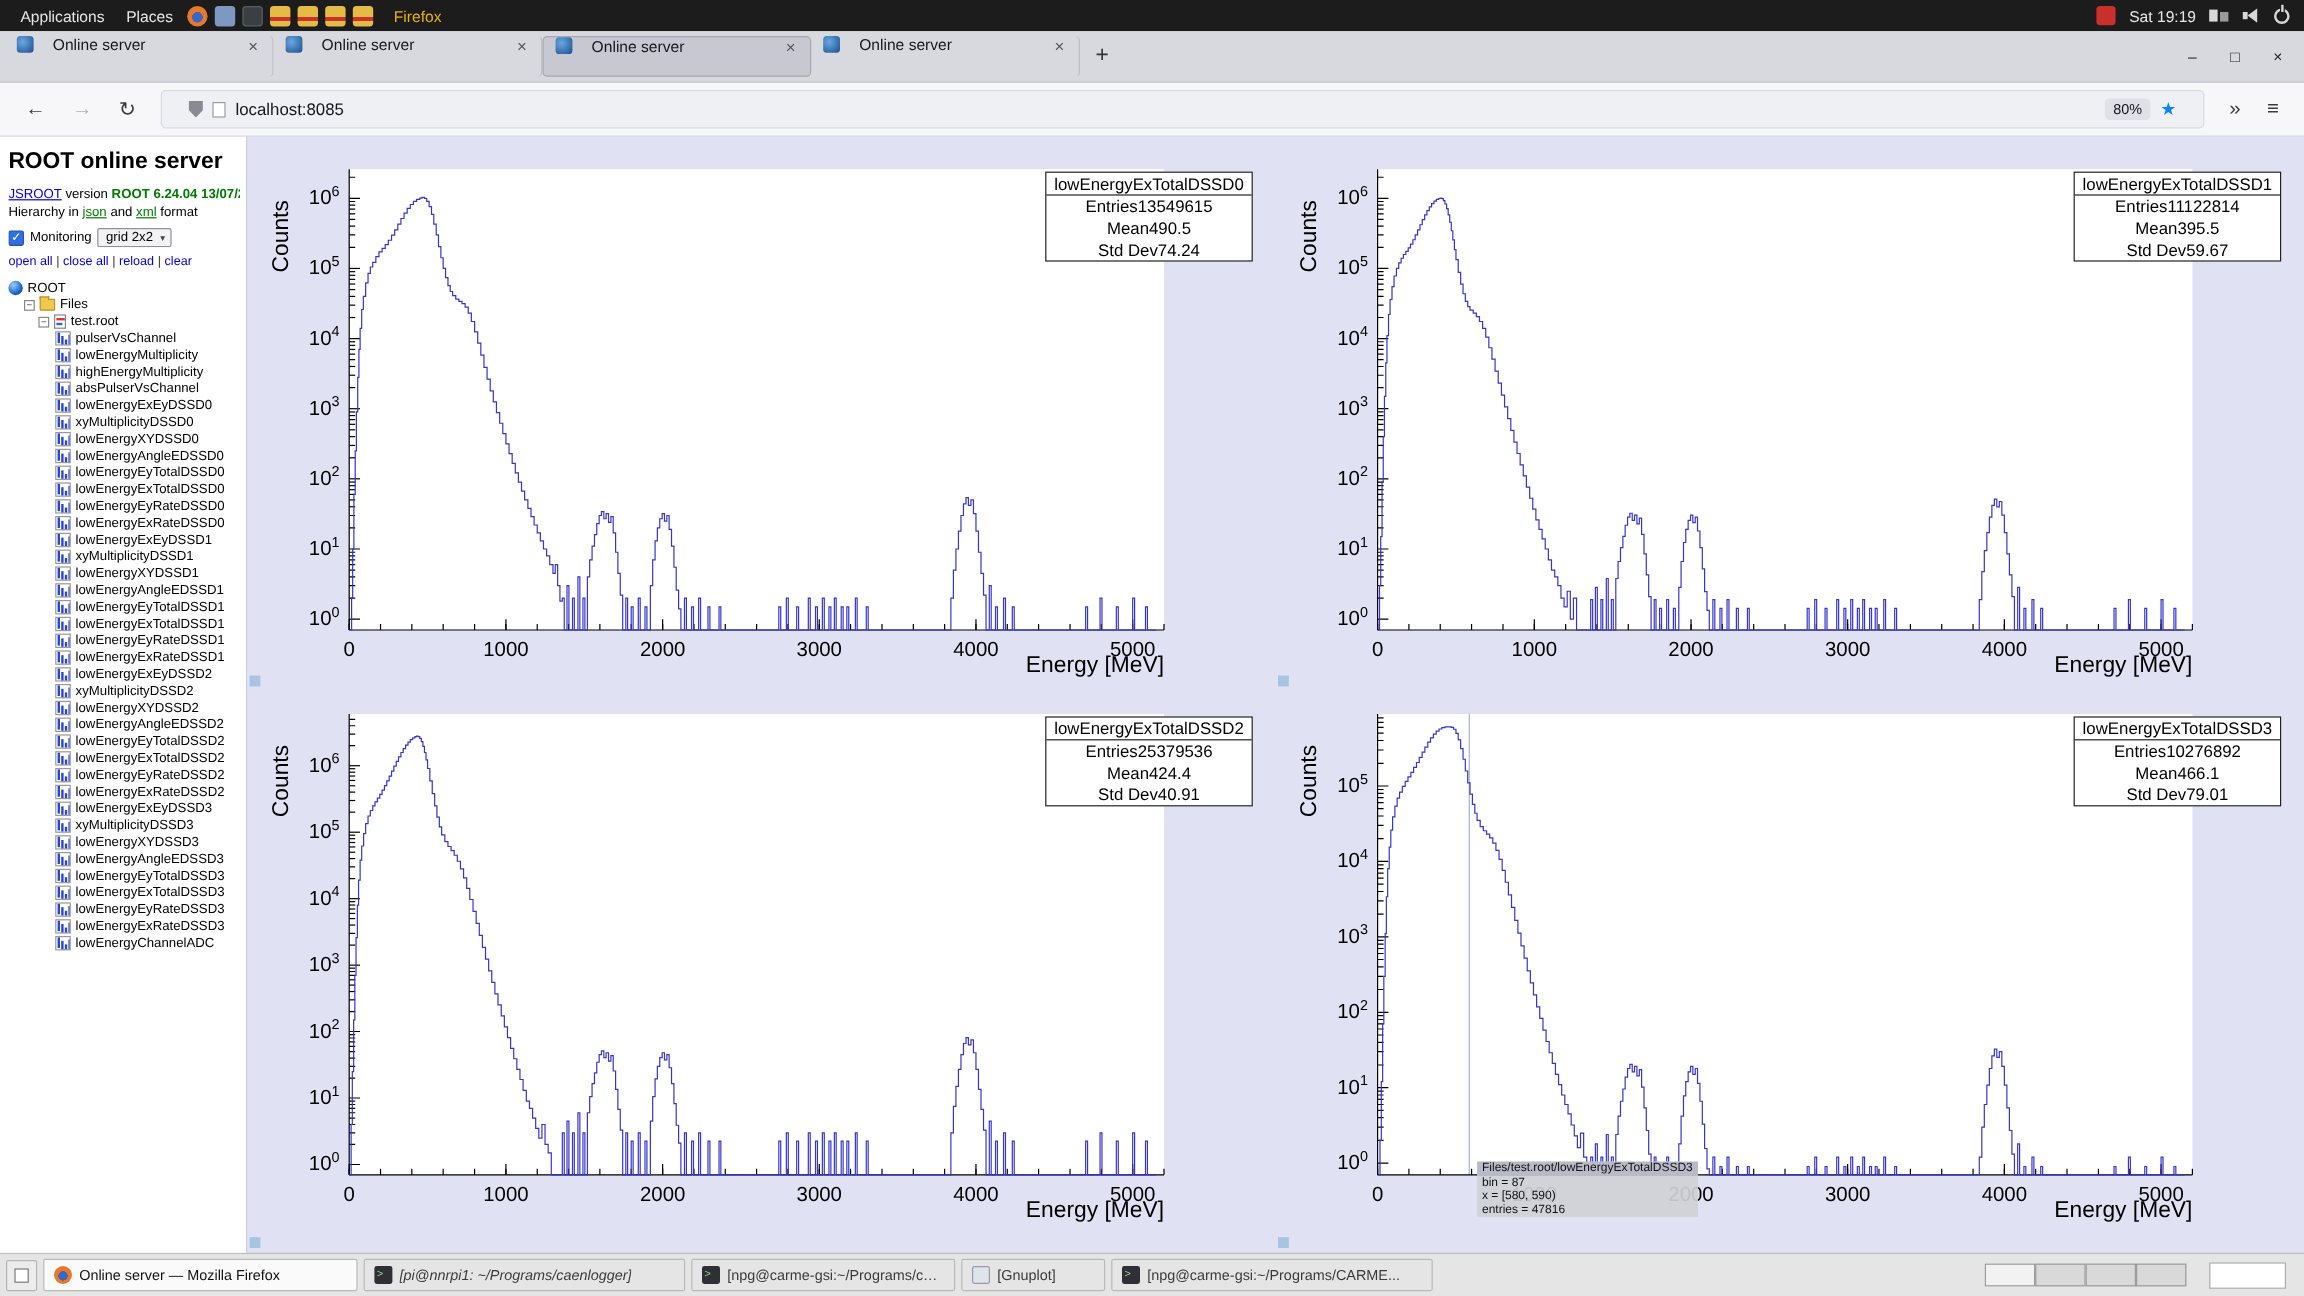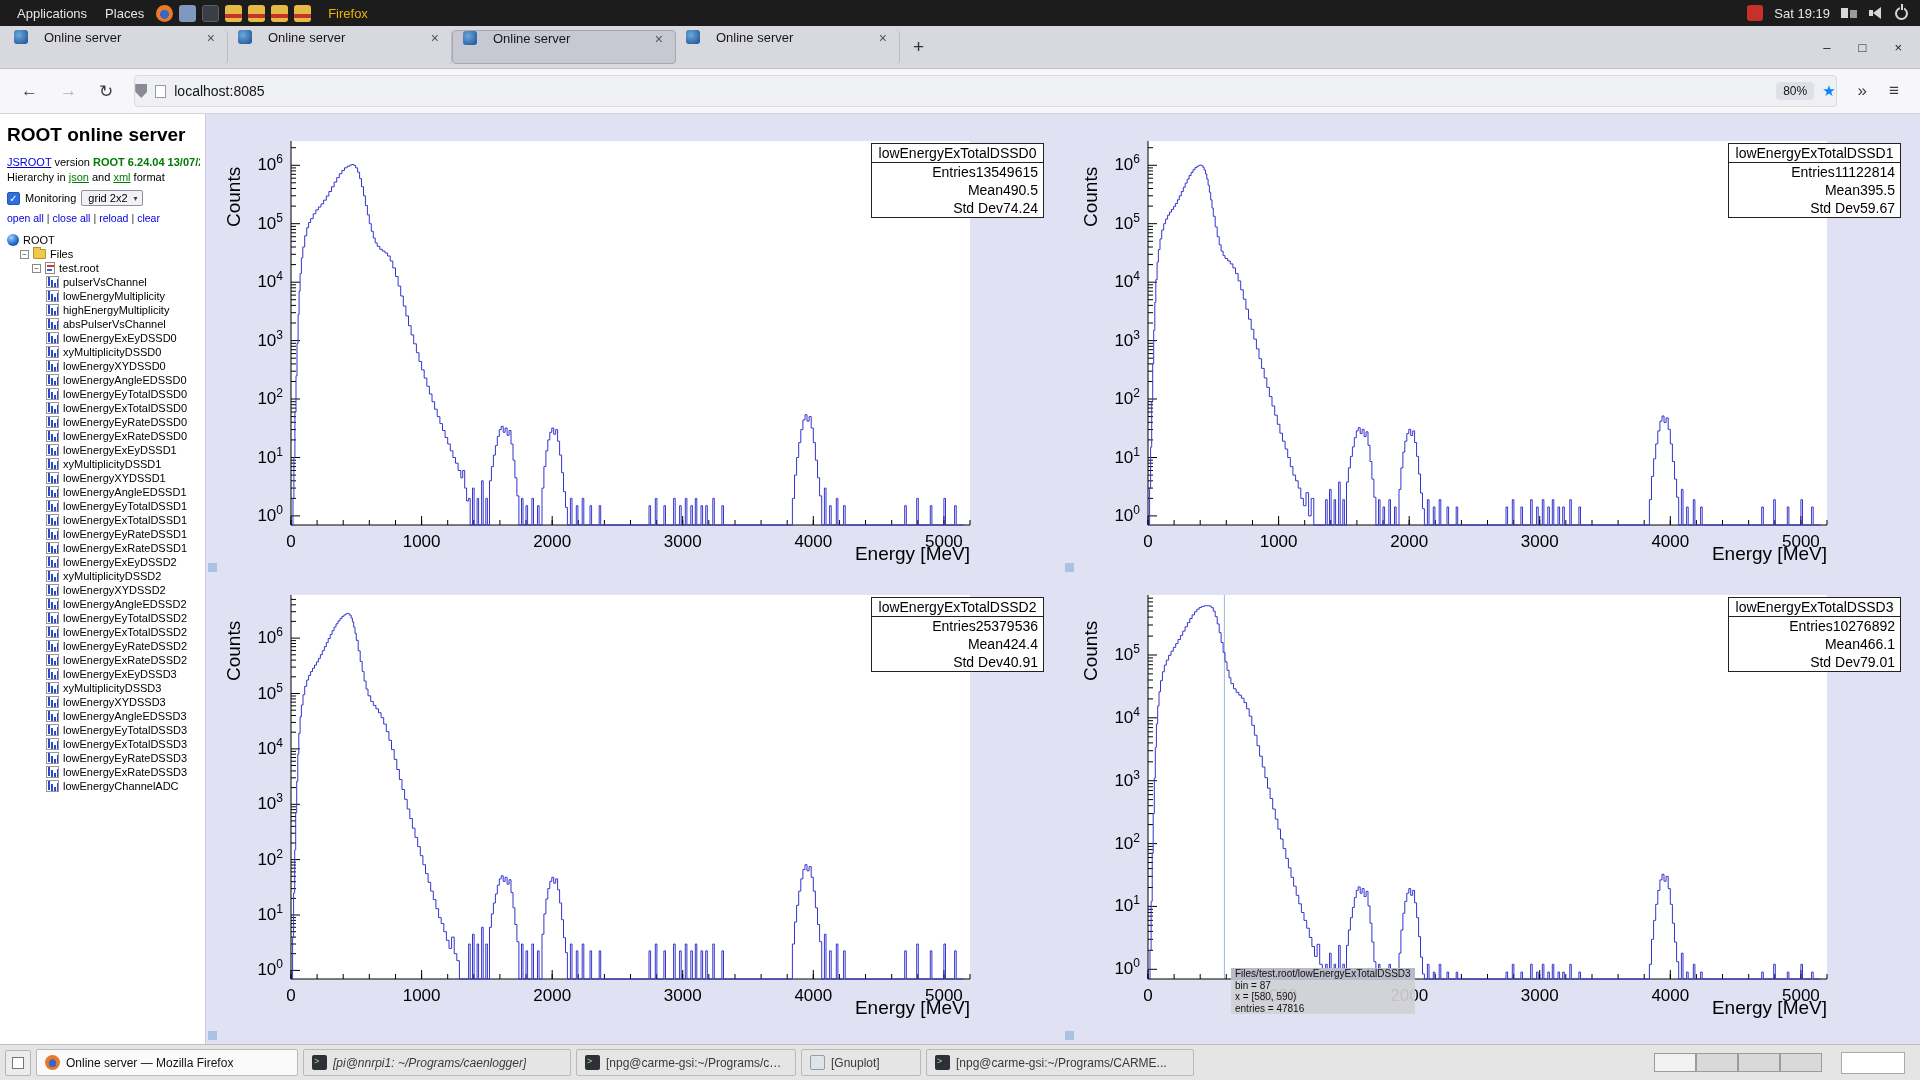--- a/index.html
+++ b/index.html
@@ -32,21 +32,21 @@
   .favicon{width:14px;height:14px;border-radius:3px;background:radial-gradient(circle at 35% 35%,#69a8e0,#1a4e8c);flex:none}
   .tab-title{flex:1;overflow:hidden;white-space:nowrap}
   .tab-close{color:#55555e;font-size:14px;padding:0 2px}
   .newtab{font-size:19px;color:#333;padding:0 13px}
   .wincontrols{margin-left:auto;display:flex;gap:28px;font-size:13px;color:#222;padding-right:14px}
 
   
   .navbar{height:45px;background:#f7f7f9;display:flex;align-items:center;padding:0 10px;border-bottom:1px solid #d4d4dc}
   .nav-ico{font-size:17px;color:#3a3a42;padding:0 11px}
   .nav-ico.disabled{color:#b0b0b8}
-  .urlbar{flex:1;height:32px;background:#eef0f4;border:1px solid #d9dae2;border-radius:4px;margin:4px 10px;display:flex;align-items:center;padding:0 0;gap:8px}
+  .urlbar{flex:1;height:32px;background:#eef0f4;border:1px solid #d9dae2;border-radius:4px;margin:4px 10px;display:flex;align-items:center;padding:0 22px;gap:8px}
   .shield{width:12px;height:14px;background:#8a8a93;clip-path:polygon(0 0,100% 0,100% 55%,50% 100%,0 55%);flex:none}
   .pageicon{width:11px;height:13px;background:#fff;border:1px solid #9a9aa2;flex:none}
   .url-text{font-size:14px;color:#15141a;flex:1;white-space:nowrap;overflow:hidden}
   .zoom-pill{font-size:12px;color:#15141a;background:#dfe0e8;border-radius:4px;padding:2px 7px}
   .star{color:#0a84ff;font-size:15px}
 
   
   .content{display:flex;height:930px;background:#e1e1f4}
 
   
@@ -78,21 +78,21 @@
   .leaf-icon{width:13px;height:12px;border:1px solid #999;background:#fff;position:relative;overflow:hidden;flex:none}
   .leaf-icon::before{content:"";position:absolute;left:1px;bottom:1px;width:2px;height:9px;background:#2b49c8;box-shadow:3px 3px 0 #2b49c8,6px 6px 0 #2b49c8,9px 2px 0 #2b49c8}
 
   
   .canvas{flex:1;position:relative}
   .pad{position:absolute;width:857px;height:454px}
   #pad0{left:0;top:0}#pad1{left:857px;top:0}#pad2{left:0;top:454px}#pad3{left:857px;top:454px}
   .pad svg{position:absolute;left:0;top:0;font-family:"Liberation Sans",sans-serif}
   .stats{position:absolute;top:29px;right:19px;width:173px;background:#fff;border:1px solid #222;font-size:14px;color:#000;z-index:3}
   .stats-title{text-align:center;border-bottom:1px solid #222;padding:1px 2px;white-space:nowrap;overflow:hidden}
-  .stats-row{display:flex;justify-content:flex-end;padding:0 5px;line-height:18px}
+  .stats-row{display:flex;justify-content:center;padding:0 5px;line-height:18px}
   .handle{position:absolute;width:9px;height:9px;background:#a9c3e2;z-index:2}
   .h1{left:2px;top:449px}.h2{left:859px;top:449px}.h3{left:2px;top:917px}.h4{left:859px;top:917px}
   .tooltip{position:absolute;left:168px;top:400px;background:rgba(208,208,214,.92);font-size:10px;line-height:11.5px;color:#111;z-index:5;width:max-content;max-width:235px}
   .tooltip div{padding:0 4px}
   .tooltip .hl{background:#b9bac8}
 
   
   .taskbar{height:36px;background:#e5e5e5;border-top:1px solid #bdbdbd;display:flex;align-items:center;gap:5px;padding:0 5px}
   .showdesk{width:26px;height:26px;border:1px solid #b5b5b5;background:#ececec;border-radius:2px;position:relative;flex:none}
   .showdesk::after{content:"";position:absolute;inset:6px;border:1px solid #777;background:#fff}

